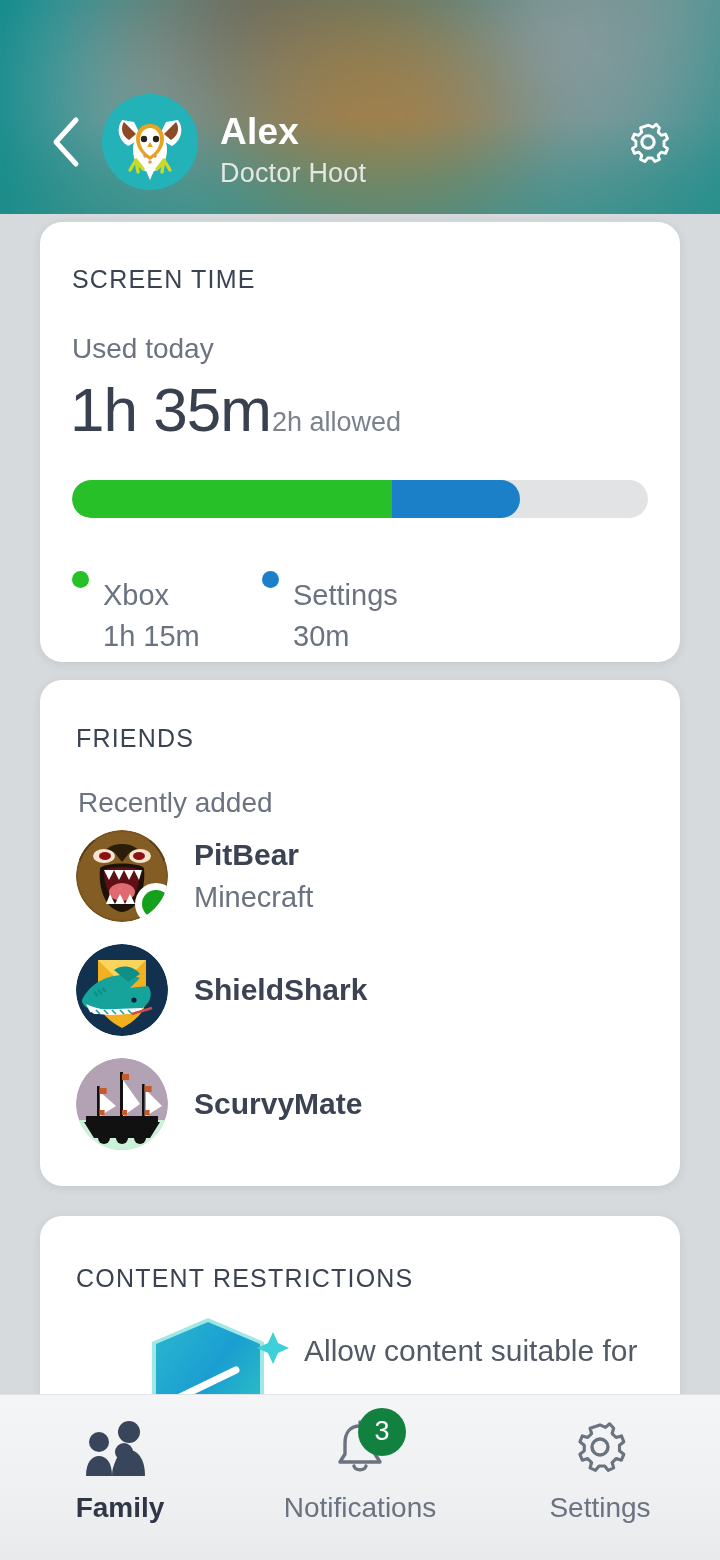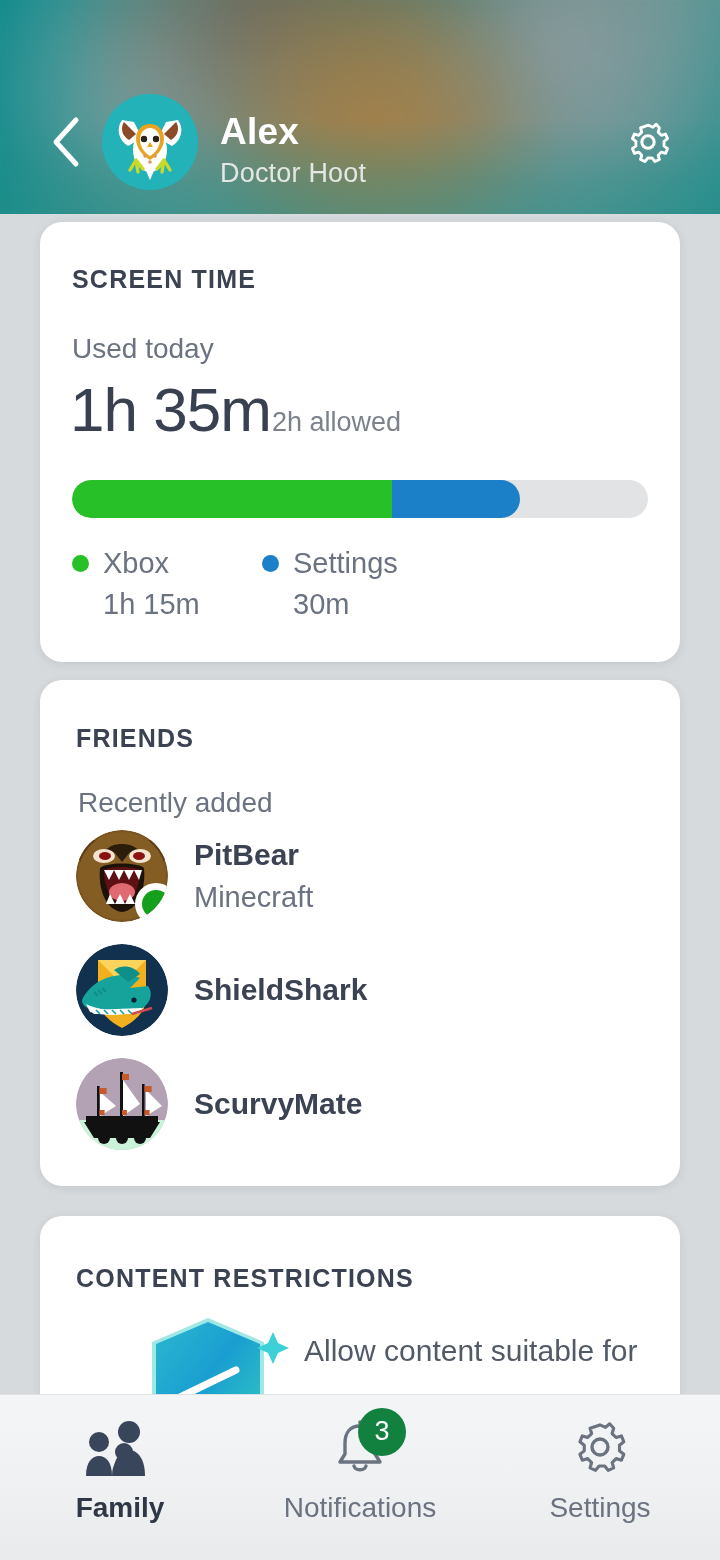--- a/index.html
+++ b/index.html
@@ -84,21 +84,21 @@
     background: transparent;
   }
   .card {
     position: absolute;
     left: 40px; width: 640px;
     background: #ffffff;
     border-radius: 22px;
     box-shadow: 0 2px 10px rgba(40,50,60,0.10);
   }
   .card-title {
-    font-size: 25px; font-weight: bold; color: #3b4252;
+    font-size: 25px; font-weight: normal; color: #3b4252;
     letter-spacing: 1.2px;
   }
 
   
   #card-screentime { top: 8px; height: 440px; }
   #card-screentime .card-title { position: absolute; left: 32px; top: 43px; }
   .used-label {
     position: absolute; left: 32px; top: 111px;
     font-size: 28px; color: #6b7280;
   }
@@ -121,21 +121,21 @@
   .bar-seg.first { border-radius: 19px 0 0 19px; }
   .bar-seg.second { border-radius: 0 19px 19px 0; }
   .legend {
     position: absolute; left: 32px; top: 325px;
     width: 560px; display: flex;
   }
   .legend-item { display: flex; flex-direction: column; }
   .legend-item.i0 { width: 190px; }
   .legend-row { display: flex; align-items: center; }
   .legend-dot { width: 17px; height: 17px; border-radius: 50%; margin-right: 14px; }
-  .legend-name { font-size: 29px; color: #6b7280; }
+  .legend-name { font-size: 29px; color: #6b7280; margin-top: 32px; }
   .legend-val { font-size: 29px; color: #6b7280; margin-left: 31px; margin-top: 8px; }
 
   
   #card-friends { top: 466px; height: 506px; }
   #card-friends .card-title { position: absolute; left: 36px; top: 44px; }
   .recent-label {
     position: absolute; left: 38px; top: 107px;
     font-size: 28px; color: #6b7280;
   }
   .friend-row {

